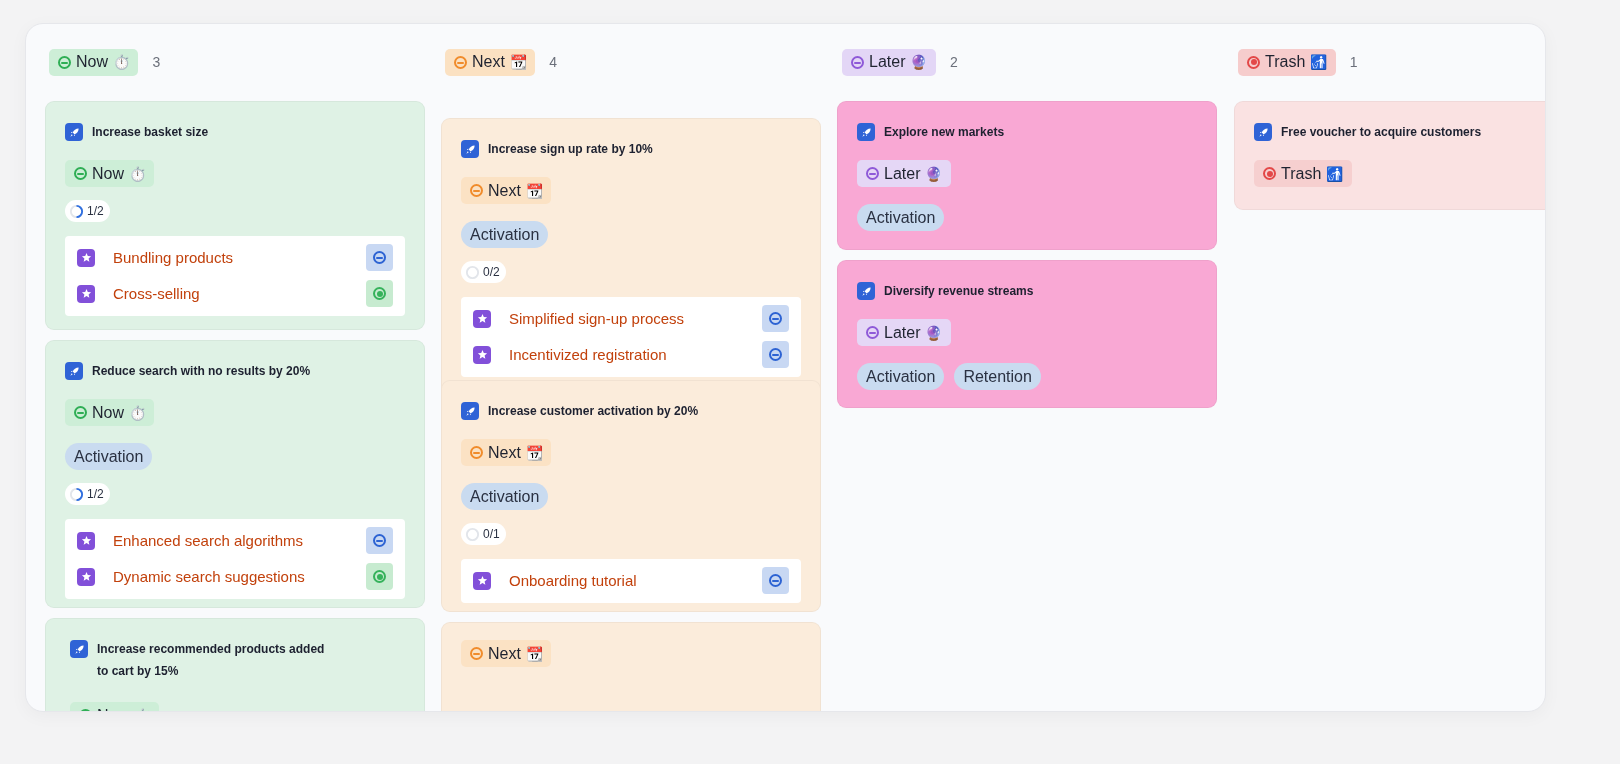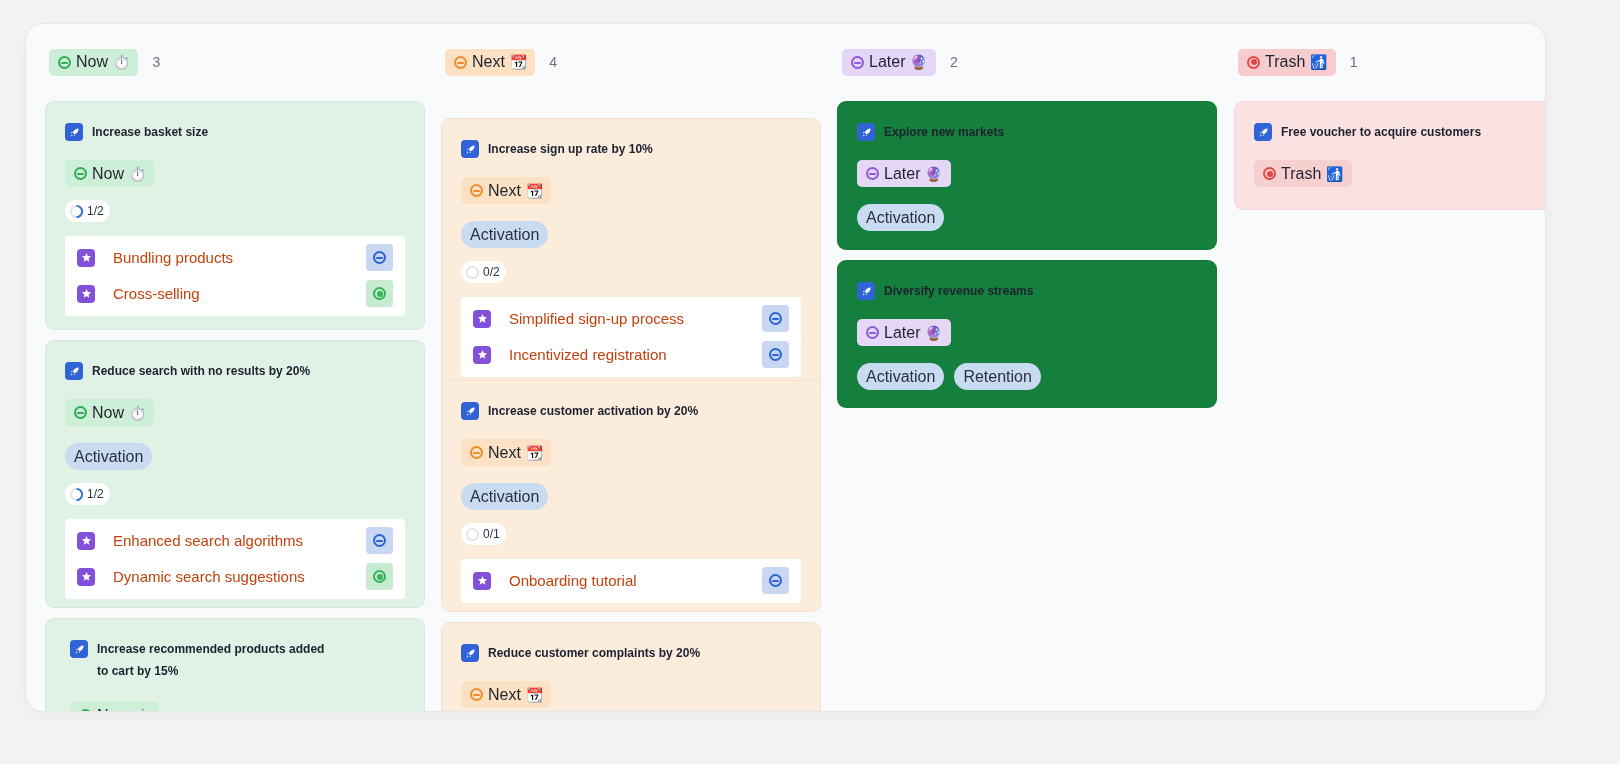--- a/index.html
+++ b/index.html
@@ -158,21 +158,21 @@
     display: inline-flex;
     align-items: center;
     justify-content: center;
   }
   .sub-status.inprogress { background: #c8d8f3; color: #2d63d3; }
   .sub-status.done { background: #c7ebd0; color: #36b25b; }
 
   
   .now-bg { background: #dff2e5; }
   .next-bg { background: #fbecdb; }
-  .later-bg { background: #15803d; }
+  .later-bg { background: #f9a8d4; }
   .trash-bg { background: #fae2e2; }
   .pill.now { background: #cdeed7; }
   .pill.now .status-glyph { color: #2fae55; }
   .pill.next { background: #fbe1c2; }
   .pill.next .status-glyph { color: #f08c2c; }
   .pill.later { background: #e3d6f6; }
   .pill.later .status-glyph { color: #8f5ad8; }
   .pill.trash { background: #f6cccc; }
   .pill.trash .status-glyph { color: #e34848; }
   .card .pill.now { background: #cdeed7; }
@@ -431,30 +431,20 @@
             </span>
           <span class="subitem-label">Onboarding tutorial</span>
           <span class="sub-status inprogress">
               <span class="status-glyph half"></span>
             </span>
         </div>
       </div>
     </div>
 
     <div class="card next-bg" style="top:598px; height:140px;">
-      <div class="card-title">
-        <span class="rocket-icon">
-          <svg width="11" height="11" viewBox="0 0 12 12">
-              <path d="M10.5 1.5 C7.5 1.5 5 3.5 4 6 L6 8 C8.5 7 10.5 4.5 10.5 1.5 Z" fill="#fff"></path>
-              <path d="M3.5 6.5 L2 6.5 L3.5 5 Z M5.5 8.5 L5.5 10 L7 8.5 Z" fill="#fff"></path>
-              <path d="M3 8 L1.5 10.5 L4 9 Z" fill="#fff"></path>
-            </svg>
-        </span>
-        <span>Reduce customer complaints by 20%</span>
-      </div>
       <div class="card-pill">
         <span class="pill next">
           <span class="status-glyph half"></span>
           <span>Next</span>
           <span class="emoji">📆</span>
         </span>
       </div>
     </div>
   </div>
 

